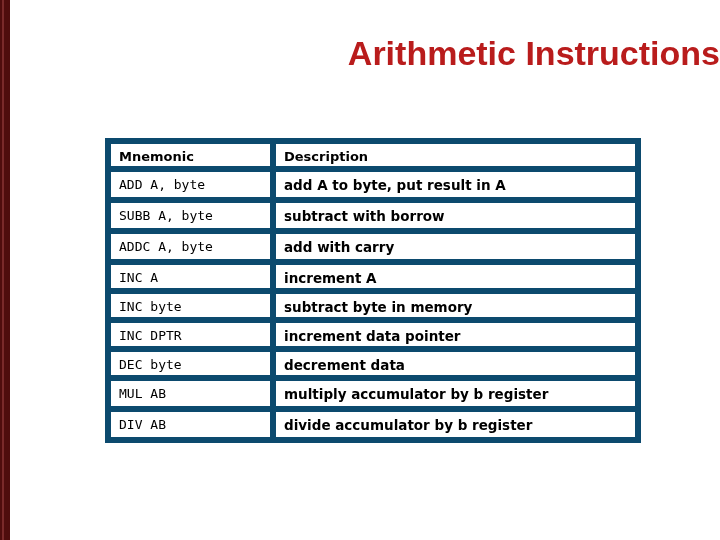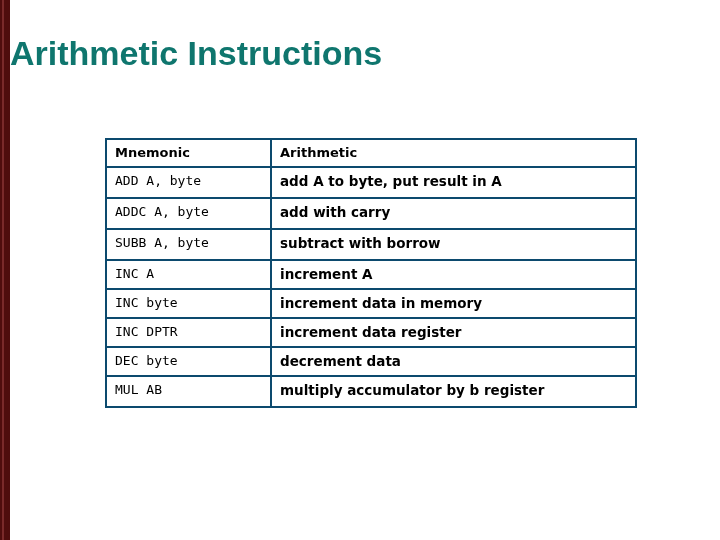--- a/index.html
+++ b/index.html
@@ -15,36 +15,36 @@
     width:10px;height:540px;
     background:#4f0d0d;
   }
   .accent-bar-inner{
     position:absolute;left:2px;top:0;
     width:2px;height:540px;
     background:#7a2a2a;
   }
   .slide-title{
     position:absolute;top:34px;left:10px;right:0;
-    text-align:left;
+    text-align:right;
     font-family:"Liberation Sans", sans-serif;
     font-size:34px;
     font-weight:bold;
-    color:#0f766e;
+    color:#b91c1c;
     letter-spacing:0px;
   }
   table.instr{
     position:absolute;
     left:105px;top:138px;
     width:530px;
     border-collapse:collapse;
     table-layout:fixed;
   }
   table.instr td, table.instr th{
-    border:2px solid #0c4a6e;
+    border:6px solid #0c4a6e;
     vertical-align:top;
     text-align:left;
     padding:5px 8px 2px 8px;
     overflow:hidden;
     white-space:nowrap;
   }
   col.c-mn{width:165px;}
   col.c-ds{width:365px;}
   tr.hdr{height:28px;}
   tr.tall{height:31px;}
@@ -79,51 +79,55 @@
   <div class="slide-title">Arithmetic Instructions</div>
 
   <table class="instr">
     <colgroup>
       <col class="c-mn">
       <col class="c-ds">
     </colgroup>
     <tbody>
       <tr class="hdr">
         <th class="hdr-txt">Mnemonic</th>
-        <th class="hdr-txt">Arithmetic</th>
+        <th class="hdr-txt">Description</th>
       </tr>
 
       <tr class="tall">
         <td class="mn">ADD A, byte</td>
         <td class="ds">add A to byte, put result in A</td>
       </tr>
       <tr class="tall">
+        <td class="mn">SUBB A, byte</td>
+        <td class="ds">subtract with borrow</td>
+      </tr>
+      <tr class="tall">
         <td class="mn">ADDC A, byte</td>
         <td class="ds">add with carry</td>
-      </tr>
-      <tr class="tall">
-        <td class="mn">SUBB A, byte</td>
-        <td class="ds">subtract with borrow</td>
       </tr>
       <tr class="short">
         <td class="mn">INC A</td>
         <td class="ds">increment A</td>
       </tr>
       <tr class="short">
         <td class="mn">INC byte</td>
-        <td class="ds">increment data in memory</td>
+        <td class="ds">subtract byte in memory</td>
       </tr>
       <tr class="short">
         <td class="mn">INC DPTR</td>
-        <td class="ds">increment data register</td>
+        <td class="ds">increment data pointer</td>
       </tr>
       <tr class="short">
         <td class="mn">DEC byte</td>
         <td class="ds">decrement data</td>
       </tr>
       <tr class="tall">
         <td class="mn">MUL AB</td>
         <td class="ds">multiply accumulator by b register</td>
       </tr>
+      <tr class="tall">
+        <td class="mn">DIV AB</td>
+        <td class="ds">divide accumulator by b register</td>
+      </tr>
     </tbody>
   </table>
 
 </div>
 
 </body></html>

